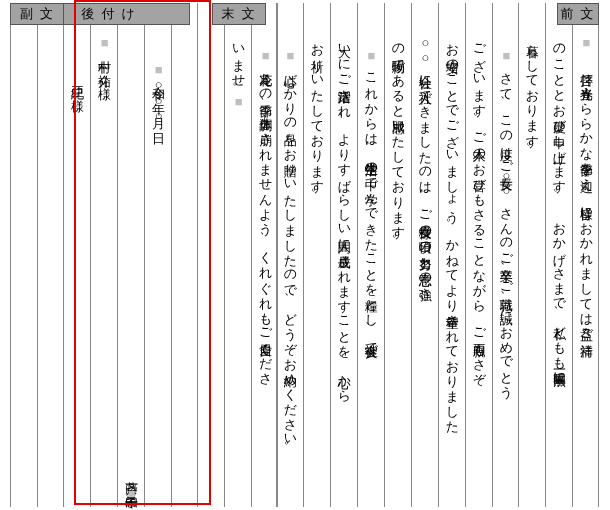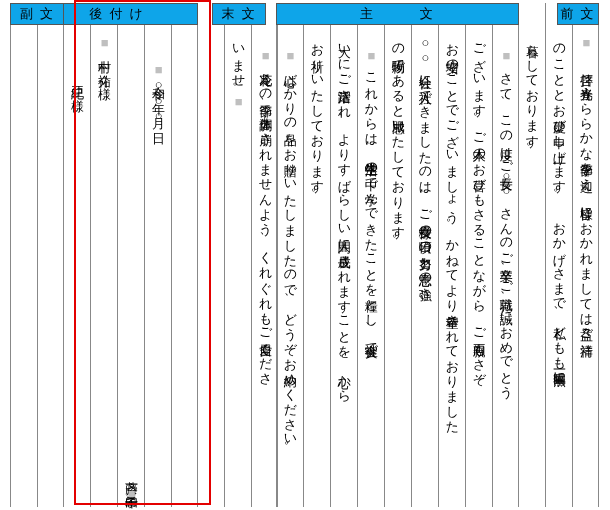--- a/index.html
+++ b/index.html
@@ -1,32 +1,32 @@
 <!DOCTYPE html>
 <html><head>
 <meta charset="utf-8">
 <style>
 *{margin:0;padding:0;box-sizing:border-box}
 body{width:610px;height:510px;background:#fff;font-family:"MS Mincho","Hiragino Mincho ProN",serif;position:relative;overflow:hidden}
 .page{position:absolute;left:11px;top:3px;width:588px;height:504px;display:flex;flex-direction:row-reverse}
 .section{display:flex;flex-direction:row-reverse;position:relative}
-.header{position:absolute;top:0;height:22px;background:#0ea5e9;border:1px solid #555;display:flex;align-items:center;justify-content:center;font-size:13px;letter-spacing:0.15em;z-index:2}
+.header{position:absolute;top:0;height:22px;background:#a3a3a3;border:1px solid #555;display:flex;align-items:center;justify-content:center;font-size:13px;letter-spacing:0.15em;z-index:2}
 .columns{position:absolute;top:0;bottom:0;display:flex;flex-direction:row-reverse}
 .col{width:27px;border-left:1px solid #888;position:relative;padding-top:28px}
 .col:first-child{border-right:1px solid #888}
 .vtext{writing-mode:vertical-rl;text-orientation:upright;font-size:13px;line-height:27px;text-align:left;letter-spacing:0.02em;position:absolute;top:28px;left:0;width:27px;padding-top:4px}
 .mk{color:#bfbfbf}
 .s-zen{width:27px}
 .s-zen .header{width:42px;right:0}
 .s-shu{width:243px}
 .s-shu .header{width:243px;right:0}
 .s-matsu{width:81px}
 .s-matsu .header{width:54px;left:14px}
 .s-ato{width:135px}
-.s-ato .header{width:162px;right:0}
+.s-ato .header{width:162px;right:8px}
 .s-fuku{width:54px}
 .s-fuku .header{width:54px;right:0}
 .highlight{position:absolute;border:2px solid #e30000;pointer-events:none;z-index:5}
 .bot{position:absolute;bottom:6px;top:auto;padding-top:0}
 </style>
 </head>
 <body>
 
 <div class="page">
 
@@ -41,23 +41,20 @@
       <div class="col">
         <div class="vtext">のこととお慶び申し上げます。　おかげさまで、私どもも一同無事に</div>
       </div>
       <div class="col">
         <div class="vtext">暮らしております。</div>
       </div>
     </div>
   </div>
 
   <div class="section s-shu">
-    <div class="header">
-        <span>主　　　文</span>
-      </div>
     <div class="columns" style="width:243px;right:0">
       <div class="col">
           <div class="vtext"><span class="mk">　■</span><span>さて、この度はご長女○○さんのご卒業、ご就職、誠におめでとう</span></div>
         </div>
       <div class="col">
           <div class="vtext">ございます。ご本人のお喜びもさることながら、ご両親もさぞ</div>
         </div>
       <div class="col">
           <div class="vtext">お安堵のことでございましょう。かねてより希望されておりました</div>
         </div>

